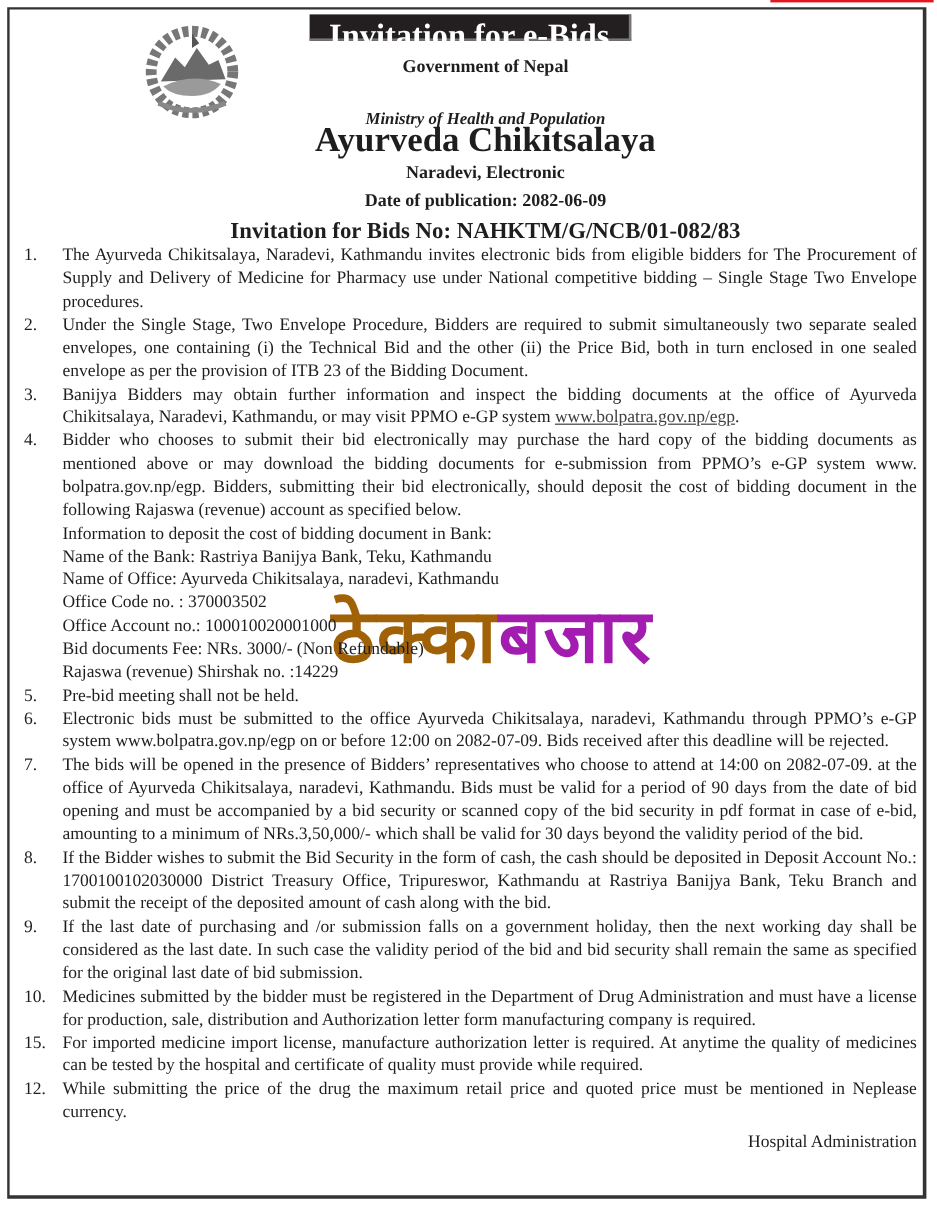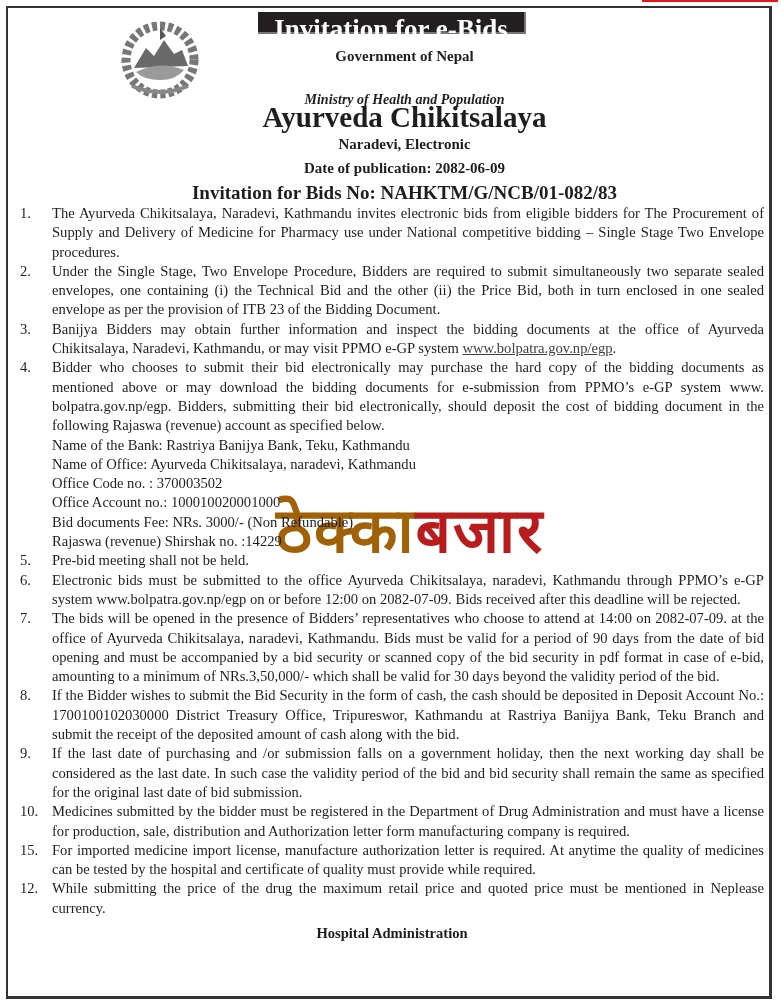--- a/index.html
+++ b/index.html
@@ -18,25 +18,25 @@
   .office { top: 101px; font-size: 29px; }
   .addr { top: 136px; font-size: 15px; }
   .pubdate { top: 160px; font-size: 15px; }
   .bidno { top: 182px; font-size: 19px; }
   .body { position: absolute; left: 20px; top: 204px; width: 744px; font-size: 14.6px; line-height: 19.3px; }
   .item { display: flex; }
   .num { width: 32px; flex: none; }
   .txt { flex: 1; text-align: justify; }
   .sub { display: block; text-align: left; }
   .link { color: #404040; text-decoration: underline; }
-  .sign { text-align: center; font-weight: bold; margin-top: 6px; }
+  .sign { text-align: right; font-weight: normal; margin-top: 6px; }
   .watermark { position: absolute; left: 276px; top: 486px; font-family: "DejaVu Sans", sans-serif;
                font-size: 62px; font-weight: bold; letter-spacing: 2px; pointer-events: none; }
   .wm1 { color: #a16207; }
-  .wm2 { color: #b91c1c; }
+  .wm2 { color: #a21caf; }
 </style>
 </head>
 <body>
 
 <div class="topline"></div>
 <div class="frame"></div>
 
 <svg class="emblem" viewBox="0 0 88 80">
   <circle cx="44" cy="40" r="34" fill="none" stroke="#777" stroke-width="9" stroke-dasharray="5 3"></circle>
   <path d="M18 48 L30 28 L38 36 L48 20 L58 34 L66 30 L72 46 Z" fill="#6a6a6a"></path>
@@ -65,20 +65,21 @@
       <span class="txt">Under the Single Stage, Two Envelope Procedure, Bidders are required to submit simultaneously two separate sealed envelopes, one containing (i) the Technical Bid and the other (ii) the Price Bid, both in turn enclosed in one sealed envelope as per the provision of ITB 23 of the Bidding Document.</span>
     </div>
   <div class="item">
       <span class="num">3.</span>
       <span class="txt"><span>Banijya Bidders may obtain further information and inspect the bidding documents at the office of Ayurveda Chikitsalaya, Naradevi, Kathmandu, or may visit PPMO e-GP system </span><a class="link">www.bolpatra.gov.np/egp</a><span>.</span></span>
     </div>
   <div class="item">
       <span class="num">4.</span>
       <span class="txt">
     <span>Bidder who chooses to submit their bid electronically may purchase the hard copy of the bidding documents as mentioned above or may download the bidding documents for e-submission from PPMO’s e-GP system www. bolpatra.gov.np/egp. Bidders, submitting their bid electronically, should deposit the cost of bidding document in the following Rajaswa (revenue) account as specified below.</span>
+    <span class="sub">Information to deposit the cost of bidding document in Bank:</span>
     <span class="sub">Name of the Bank: Rastriya Banijya Bank, Teku, Kathmandu</span>
     <span class="sub">Name of Office: Ayurveda Chikitsalaya, naradevi, Kathmandu</span>
     <span class="sub">Office Code no. : 370003502</span>
     <span class="sub">Office Account no.: 100010020001000</span>
     <span class="sub">Bid documents Fee: NRs. 3000/- (Non Refundable)</span>
     <span class="sub">Rajaswa (revenue) Shirshak no. :14229</span>
   </span>
     </div>
   <div class="item">
       <span class="num">5.</span>

